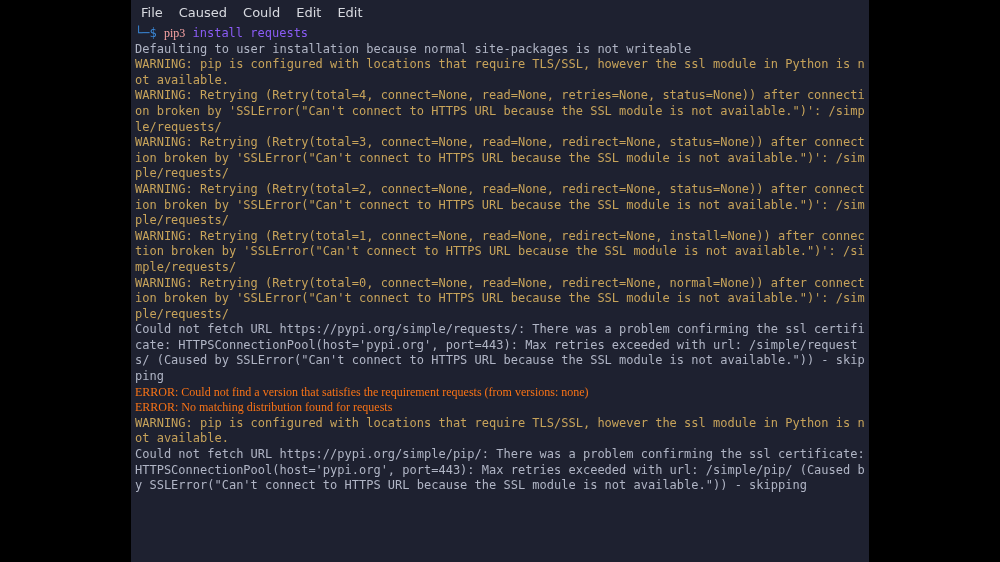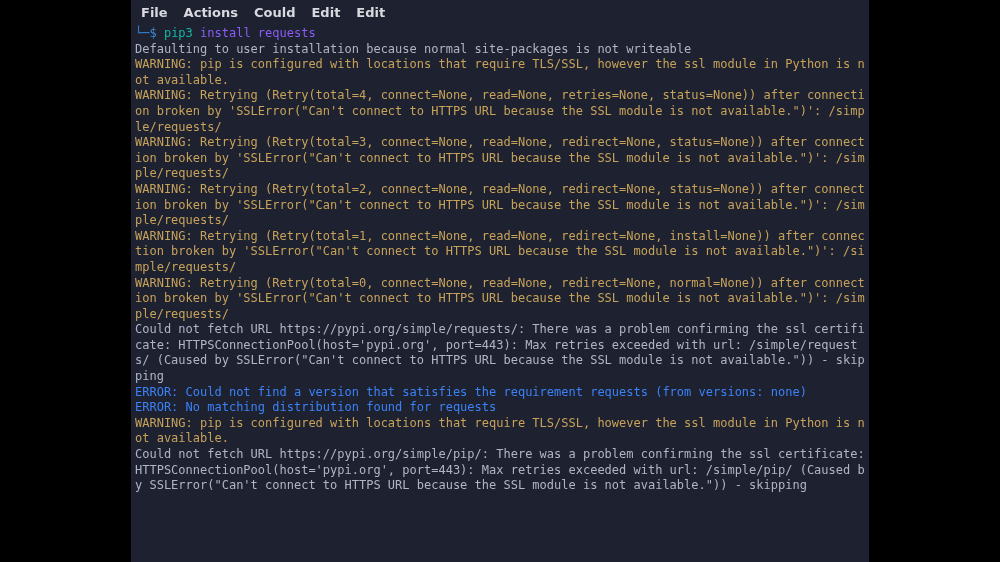--- a/index.html
+++ b/index.html
@@ -21,21 +21,21 @@
     }
     .menubar {
       height: 24px;
       background: #1e2130;
       display: flex;
       align-items: center;
       padding: 0 10px;
       gap: 16px;
       font-family: 'DejaVu Sans', Arial, sans-serif;
       font-size: 13px;
-      font-weight: bold;
+      font-weight: normal;
       color: #d8dae0;
     }
     .menubar .menu-item {
       cursor: pointer;
     }
     .terminal-body {
       flex: 1;
       padding: 2px 4px;
       font-size: 12px;
       line-height: 1.3;
@@ -47,43 +47,45 @@
     .prompt-line {
       display: block;
     }
     .prompt-path {
       color: #3a88d8;
     }
     .prompt-symbol {
       color: #3a88d8;
     }
     .cmd-green {
-      color: #14b8a6;
+      color: #fca5a5;
+      font-family: Liberation Serif, serif;
     }
     .cmd-white {
       color: #8b5cf6;
     }
     .warn {
       color: #c7a35a;
     }
     .err {
-      color: #3b82f6;
+      color: #f97316;
+      font-family: Liberation Serif, serif;
     }
     .norm {
       color: #b0b5c5;
       margin-top: 20px;
     }
   </style>
 </head>
 <body>
 
 <div class="terminal-window">
   <div class="menubar">
     <span class="menu-item">File</span>
-    <span class="menu-item">Actions</span>
+    <span class="menu-item">Caused</span>
     <span class="menu-item">Could</span>
     <span class="menu-item">Edit</span>
     <span class="menu-item">Edit</span>
   </div>
   <div class="terminal-body"><span class="prompt-line"><span class="prompt-path">└─</span><span class="prompt-symbol">$</span> <span class="cmd-green">pip3</span><span class="cmd-white"> install requests</span></span><span class="norm">Defaulting to user installation because normal site-packages is not writeable</span>
 <span class="warn">WARNING: pip is configured with locations that require TLS/SSL, however the ssl module in Python is not available.</span>
 <span class="warn">WARNING: Retrying (Retry(total=4, connect=None, read=None, retries=None, status=None)) after connection broken by 'SSLError("Can't connect to HTTPS URL because the SSL module is not available.")': /simple/requests/</span>
 <span class="warn">WARNING: Retrying (Retry(total=3, connect=None, read=None, redirect=None, status=None)) after connection broken by 'SSLError("Can't connect to HTTPS URL because the SSL module is not available.")': /simple/requests/</span>
 <span class="warn">WARNING: Retrying (Retry(total=2, connect=None, read=None, redirect=None, status=None)) after connection broken by 'SSLError("Can't connect to HTTPS URL because the SSL module is not available.")': /simple/requests/</span>
 <span class="warn">WARNING: Retrying (Retry(total=1, connect=None, read=None, redirect=None, install=None)) after connection broken by 'SSLError("Can't connect to HTTPS URL because the SSL module is not available.")': /simple/requests/</span>

